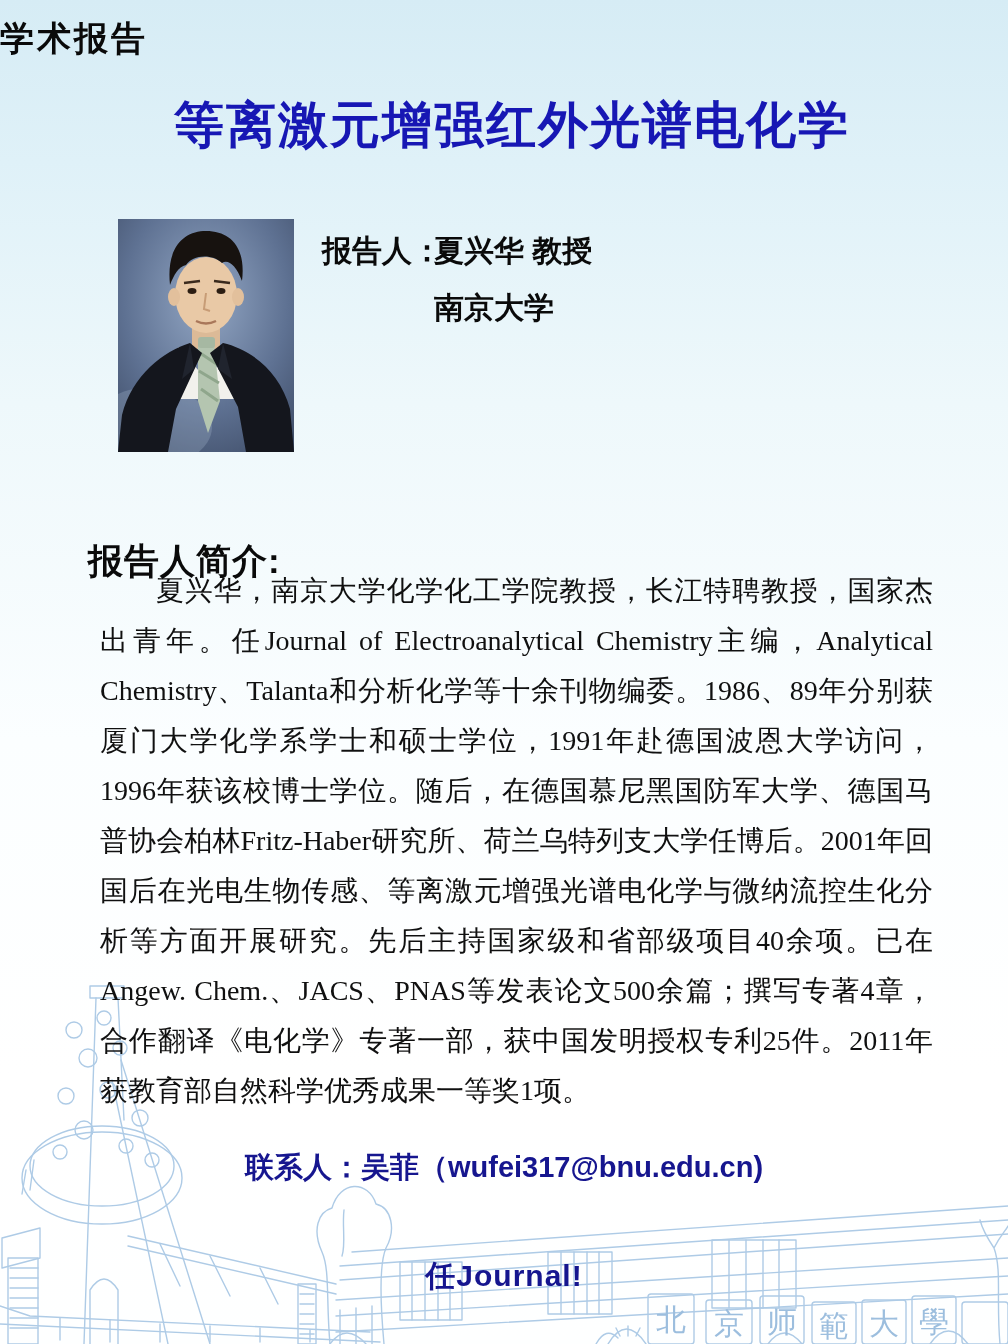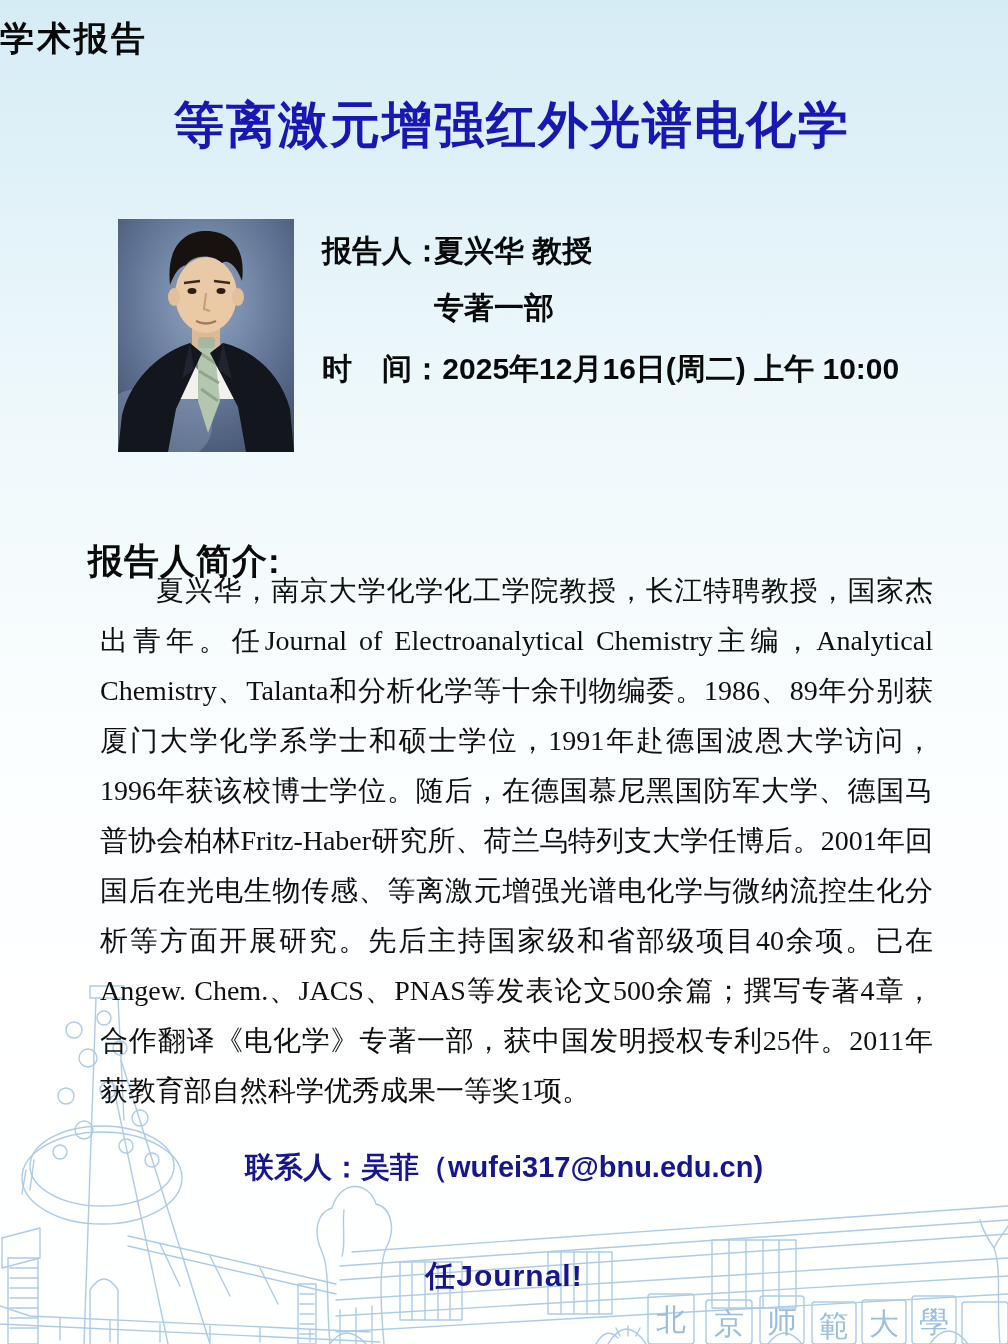--- a/index.html
+++ b/index.html
@@ -188,25 +188,21 @@
     </svg>
   </div>
 
   <div class="info">
     <div class="info-row r1">
       <span class="lbl">报告人：</span>
       <span class="val">夏兴华 教授</span>
     </div>
     <div class="info-row r2">
       <span class="lbl"></span>
-      <span class="val">专著一部</span>
-    </div>
-    <div class="info-row r3">
-      <span class="lbl">时　间：</span>
-      <span class="val"> 2025年12月16日(周二) 上午 10:00</span>
+      <span class="val">南京大学</span>
     </div>
   </div>
 
   <div class="bio-heading">报告人简介:</div>
   <p class="bio-text">夏兴华，南京大学化学化工学院教授，长江特聘教授，国家杰出青年。任Journal of Electroanalytical Chemistry主编，Analytical Chemistry、Talanta和分析化学等十余刊物编委。1986、89年分别获厦门大学化学系学士和硕士学位，1991年赴德国波恩大学访问，1996年获该校博士学位。随后，在德国慕尼黑国防军大学、德国马普协会柏林Fritz-Haber研究所、荷兰乌特列支大学任博后。2001年回国后在光电生物传感、等离激元增强光谱电化学与微纳流控生化分析等方面开展研究。先后主持国家级和省部级项目40余项。已在Angew. Chem.、JACS、PNAS等发表论文500余篇；撰写专著4章，合作翻译《电化学》专著一部，获中国发明授权专利25件。2011年获教育部自然科学优秀成果一等奖1项。</p>
 
   <div class="contact">联系人：吴菲（wufei317@bnu.edu.cn)</div>
   <div class="welcome">任Journal!</div>
 
 </div>

